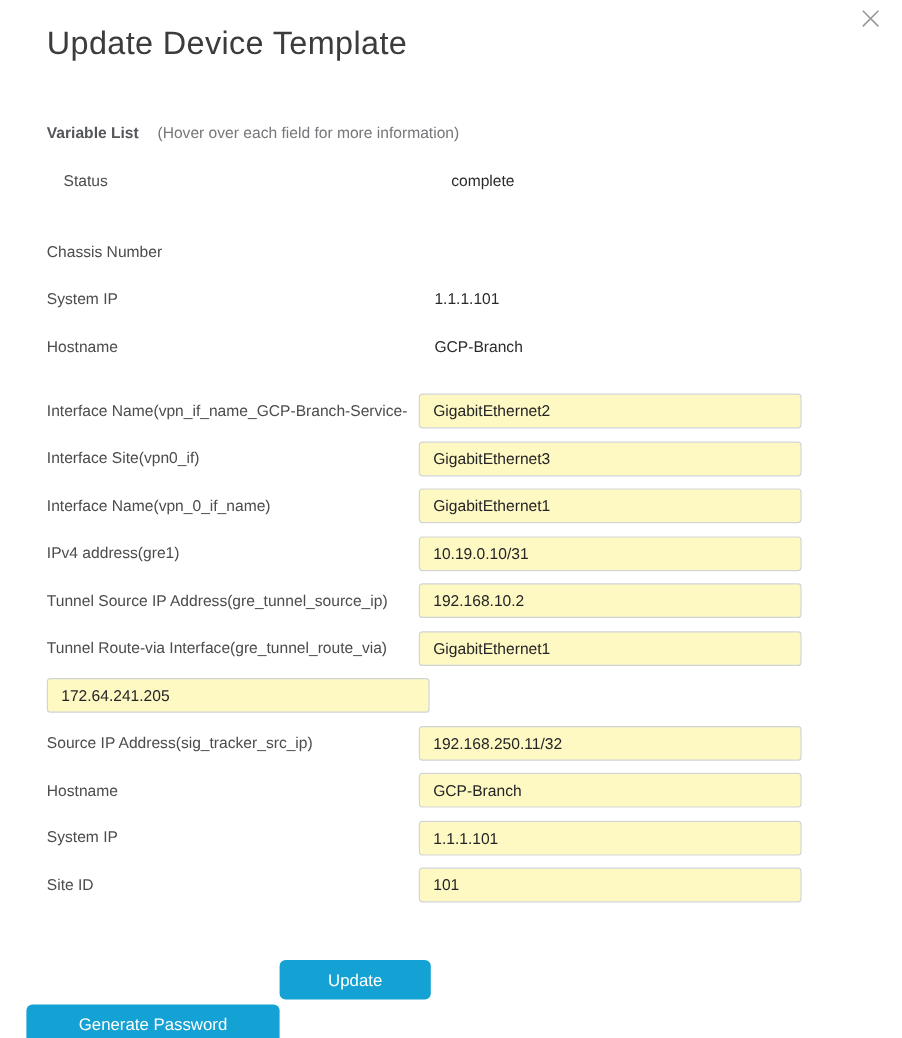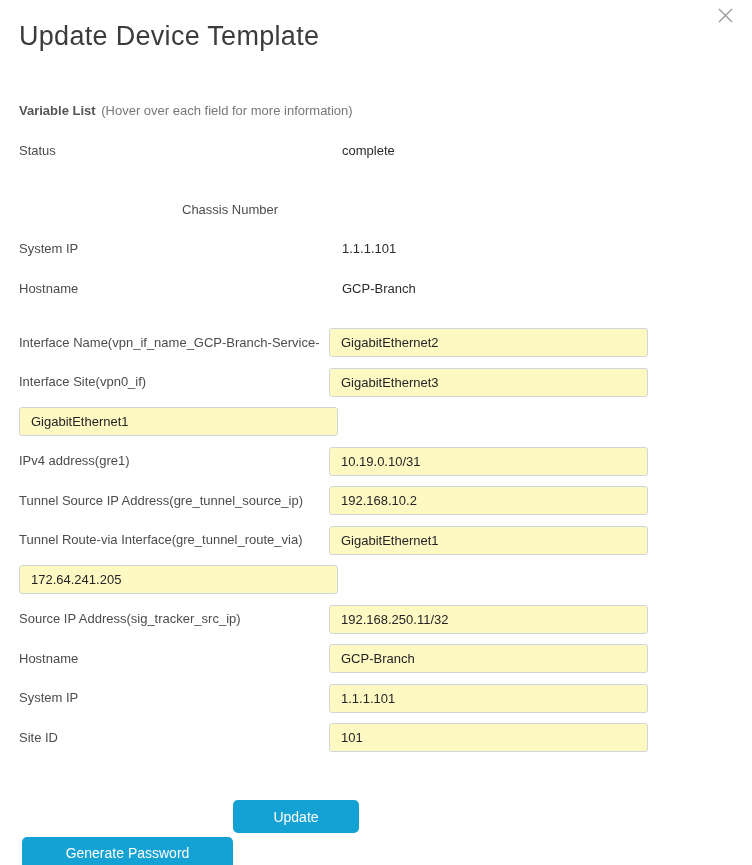--- a/index.html
+++ b/index.html
@@ -17,59 +17,59 @@
     position:relative;
     overflow:hidden;
   }
   .close-btn{
     position:absolute;top:6px;right:18px;
     width:18px;height:18px;
     display:flex;align-items:center;justify-content:center;
     cursor:pointer;background:none;border:none;padding:0;
   }
   .content{
-    padding:20px 84px 0 19px;
+    padding:20px 84px 0 39px;
   }
   .page-title{
     margin:0;
     font-size:27px;
     font-weight:300;
     letter-spacing:.3px;
     color:#3c3c3e;
     line-height:32px;
   }
   .section-head{
     margin-top:51px;
     font-size:13px;
     line-height:16px;
   }
   .section-head .head-bold{font-weight:bold;color:#55565a;}
-  .section-head .head-hint{color:#76777a;margin-left:2px;}
+  .section-head .head-hint{color:#76777a;margin-left:12px;}
 
   .row{
     display:flex;
     align-items:center;
     font-size:13px;
   }
   .row-label{
     flex:0 0 310px;
     max-width:310px;
     color:var(--label);
     white-space:nowrap;
     overflow:hidden;
     line-height:16px;
   }
   .static-row{height:16px;}
   .static-value{
     color:var(--value);
     padding-left:13px;
     line-height:16px;
   }
-  #static-rows .static-row:nth-child(1){margin-top:24px;}
-  #static-rows .static-row:nth-child(2){margin-top:43px;justify-content:center;}
+  #static-rows .static-row:nth-child(1){margin-top:24px;margin-left:14px;}
+  #static-rows .static-row:nth-child(2){margin-top:43px;}
   #static-rows .static-row:nth-child(3){margin-top:23px;}
   #static-rows .static-row:nth-child(4){margin-top:24px;}
 
   #input-rows{margin-top:31px;}
   .input-row{
     height:29px;
     margin-bottom:10.5px;
   }
   .text-input{
     width:319px;
@@ -167,20 +167,21 @@
     <div class="row-label">Interface Name(vpn_if_name_GCP-Branch-Service-</div>
     <input class="text-input" type="text" value="GigabitEthernet2" style="">
   </div>
 
   <div class="row input-row">
     <div class="row-label">Interface Site(vpn0_if)</div>
     <input class="text-input" type="text" value="GigabitEthernet3" style="">
   </div>
 
   <div class="row input-row">
+    <div class="row-label">Interface Name(vpn_0_if_name)</div>
     <input class="text-input" type="text" value="GigabitEthernet1" style="">
   </div>
 
   <div class="row input-row">
     <div class="row-label">IPv4 address(gre1)</div>
     <input class="text-input" type="text" value="10.19.0.10/31" style="">
   </div>
 
   <div class="row input-row">
     <div class="row-label">Tunnel Source IP Address(gre_tunnel_source_ip)</div>

